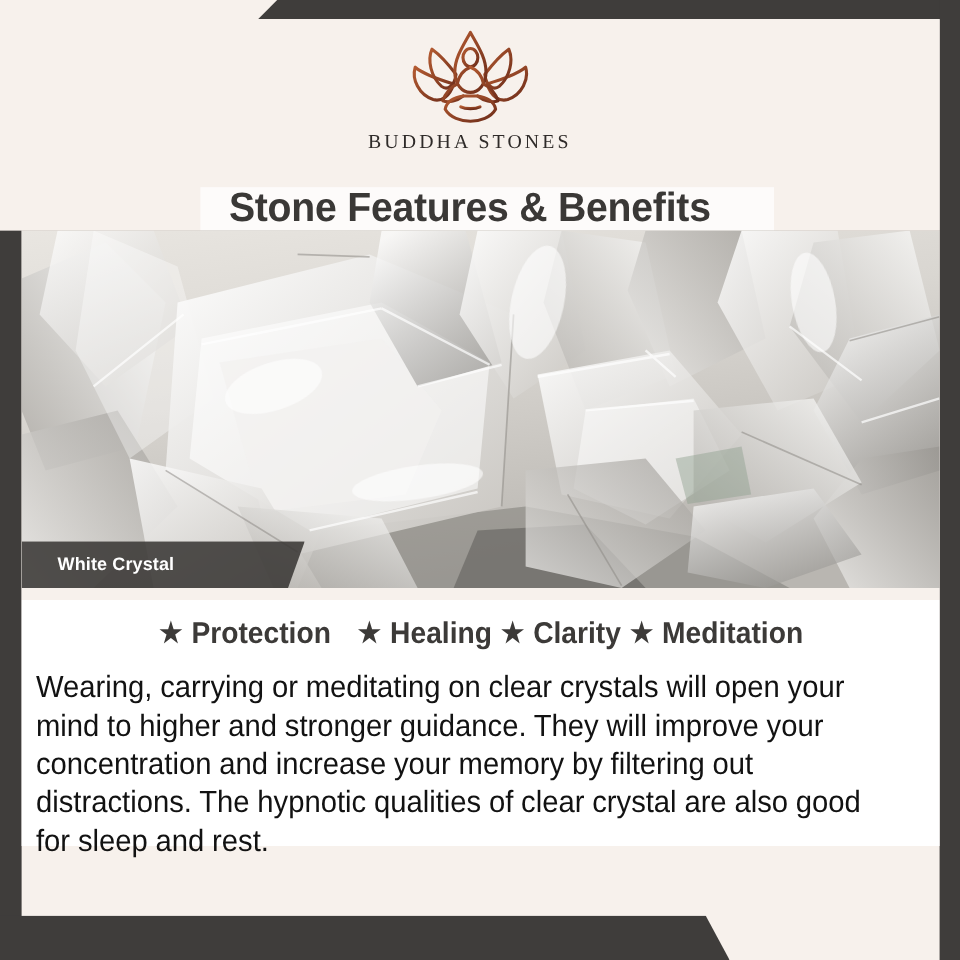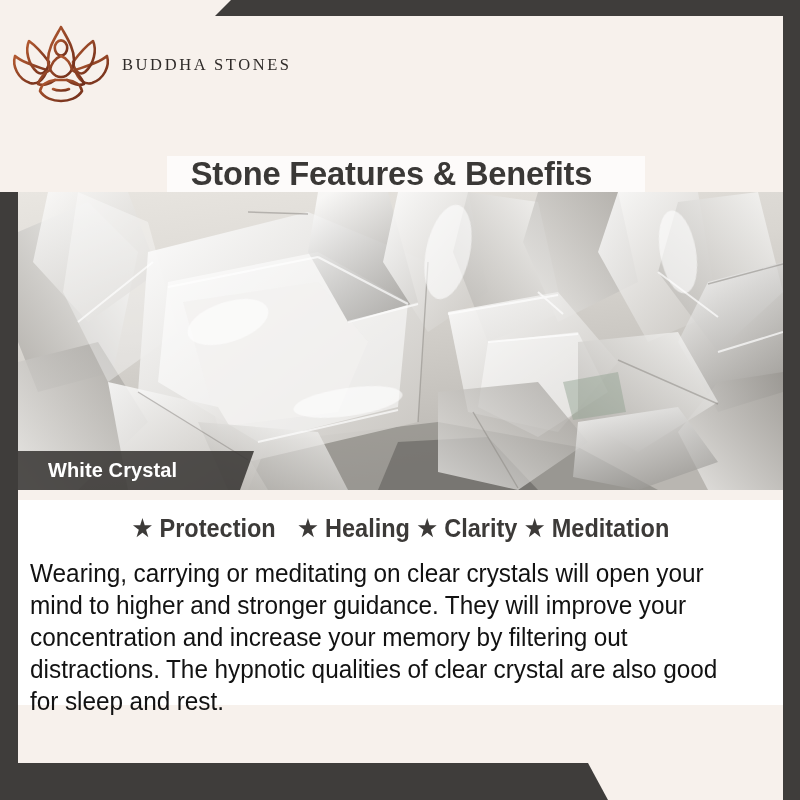--- a/index.html
+++ b/index.html
@@ -54,21 +54,21 @@
     left: 0; top: 16px;
     width: 783px; height: 176px;
     background: #f7f1ec;
   }
 
   .logo-wrap {
     position: absolute;
     left: 0; top: 6px;
     width: 783px;
     display: flex;
-    flex-direction: row;
+    flex-direction: column;
     align-items: center;
   }
   .logo-mark {
     width: 122px;
     height: 84px;
     display: block;
   }
   .logo-word {
     margin-top: 2px;
     font-family: "Liberation Serif", serif;
@@ -112,21 +112,21 @@
     left: 18px; top: 451px;
     height: 39px;
     width: 236px;
     background: rgba(58,56,54,0.88);
     clip-path: polygon(0 0, 236px 0, 222px 39px, 0 39px);
     display: flex;
     align-items: center;
   }
   .photo-label span {
     color: #ffffff;
-    font-size: 20px;
+    font-size: 15px;
     font-weight: bold;
     padding-left: 30px;
     letter-spacing: 0.1px;
   }
 
   
   .seam {
     position: absolute;
     left: 18px; top: 490px;
     width: 765px; height: 10px;

